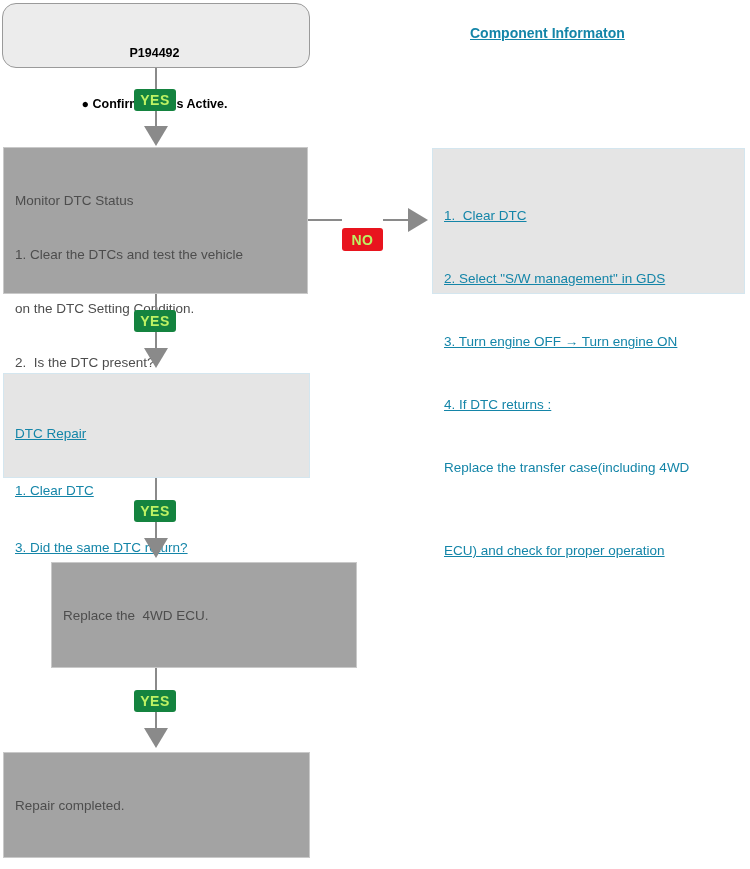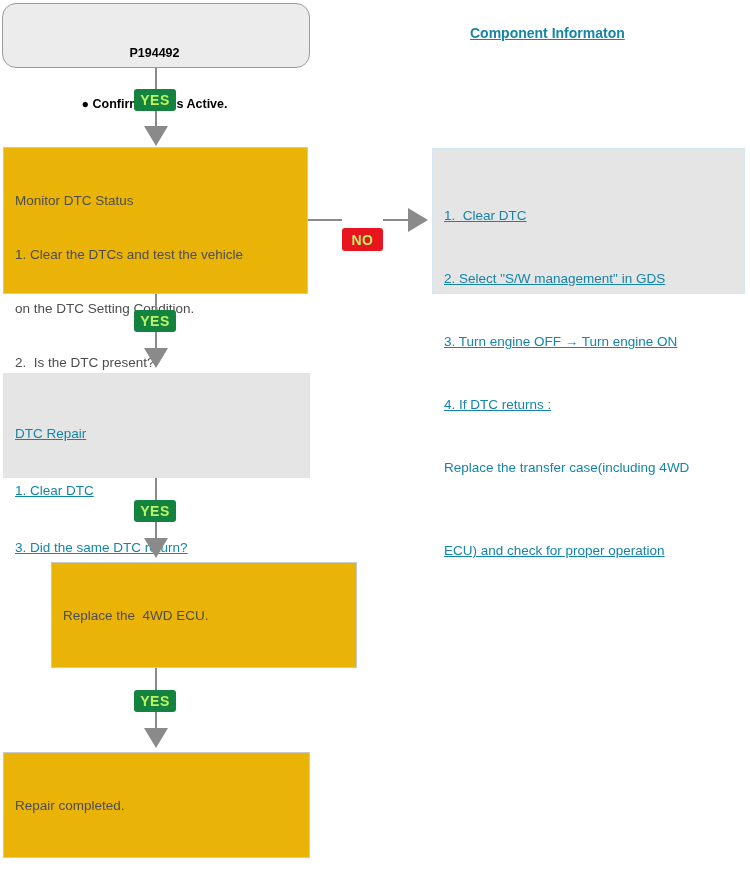--- a/index.html
+++ b/index.html
@@ -43,21 +43,21 @@
     font-weight: bold;
     font-size: 12.5px;
     line-height: 17px;
     padding-top: 7px;
   }
   .node-start .line-center { text-align: center; }
   .node-start .line-left   { text-align: left; padding-left: 4px;}
 
   
   .node-plain {
-    background: #eab308;
+    background: #a3a3a3;
     border: 1px solid #c9c9c9;
   }
 
   
   .node-info {
     background: #e5e5e5;
     border: 1px solid #d4e6ef;
     color: #1485a8;
   }
   .node-info .u {

